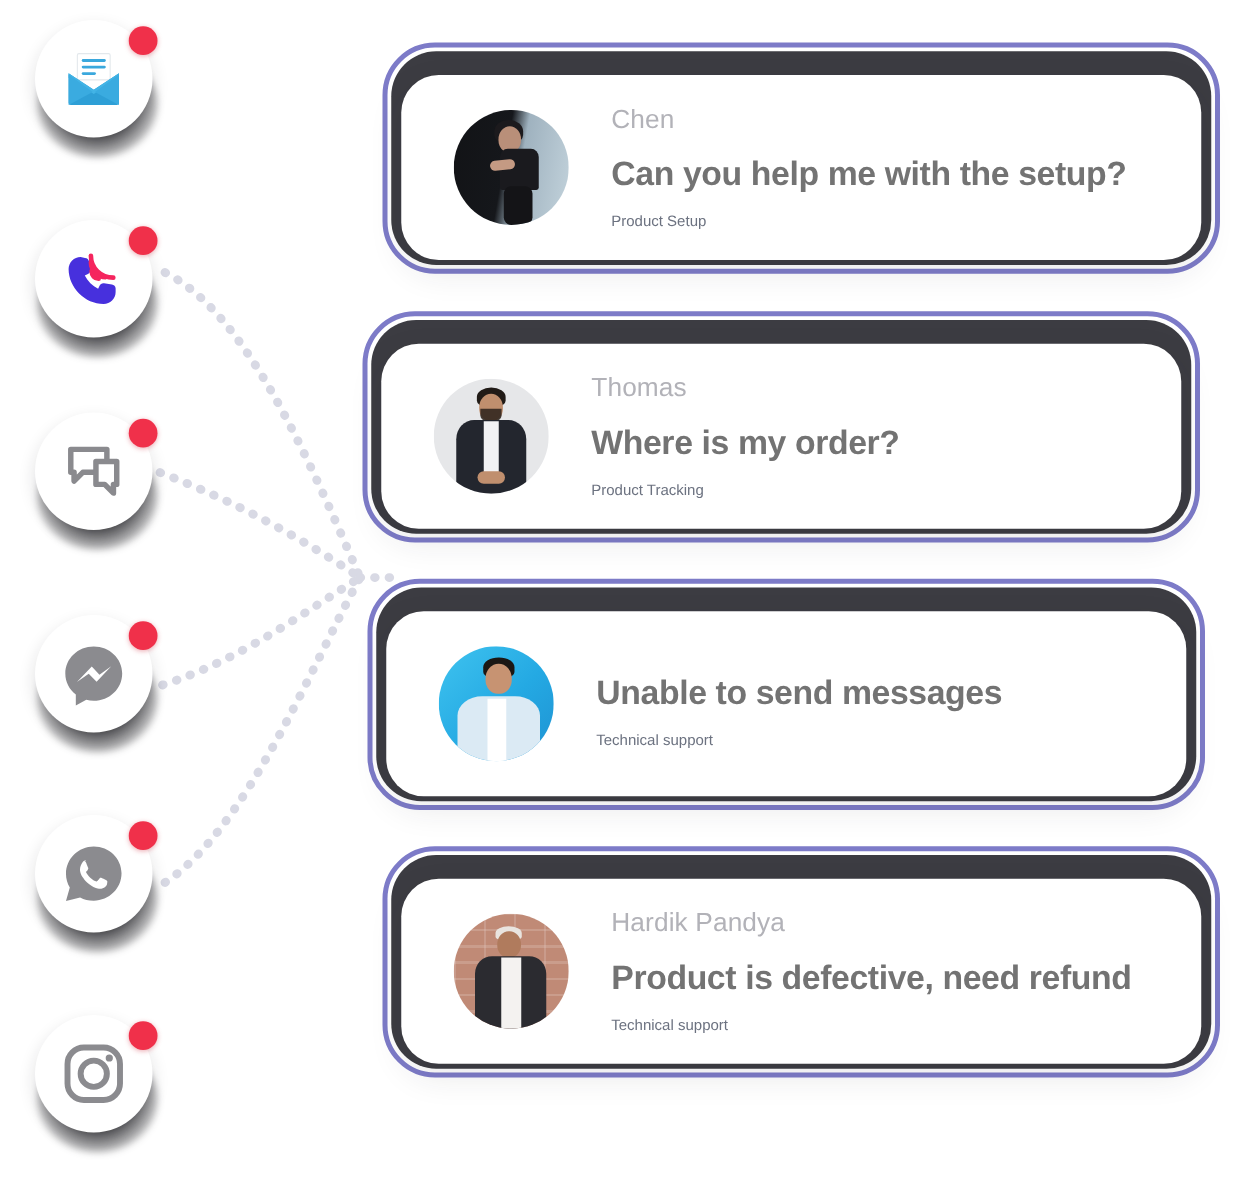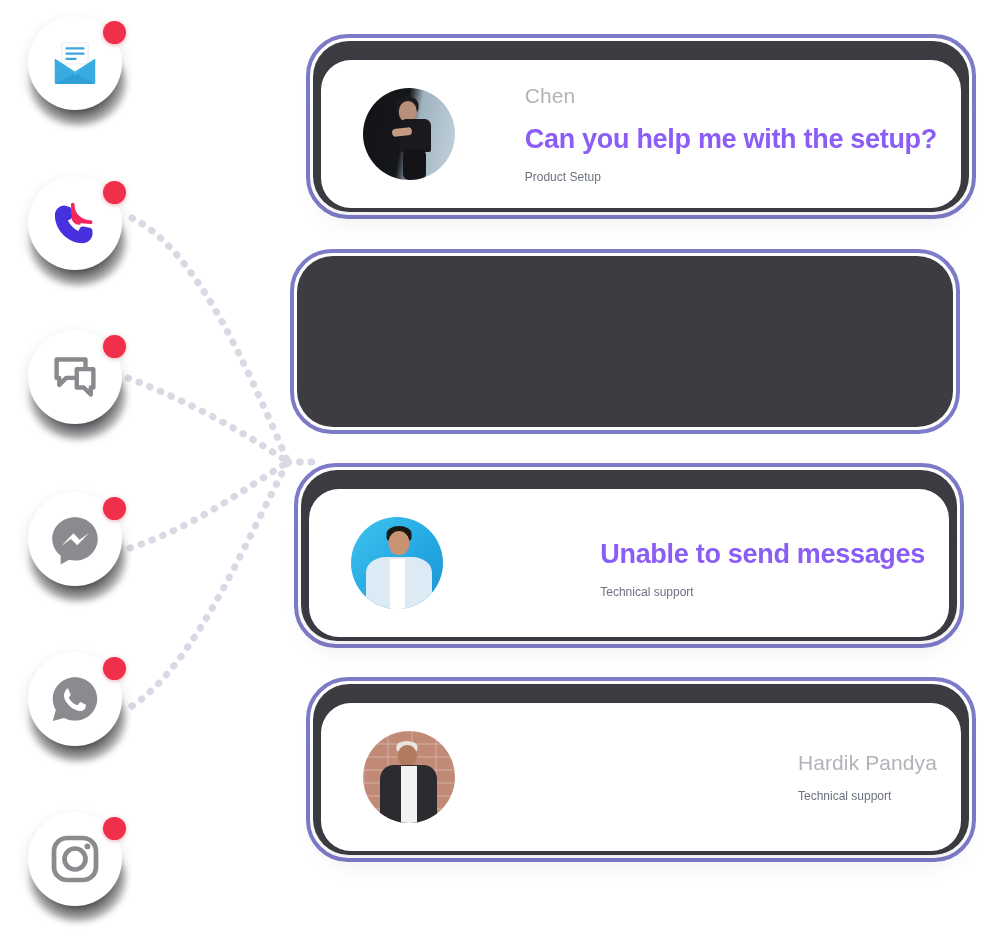--- a/index.html
+++ b/index.html
@@ -113,21 +113,20 @@
     border-radius: 36px;
     background: #3c3c42;
   }
   .card {
     position: absolute;
     background: #ffffff;
     border-radius: 30px;
     display: flex;
     align-items: center;
     box-shadow: 0 10px 26px rgba(40,40,50,0.10);
-    justify-content: space-between;
   }
   .card-avatar {
     width: 92px;
     height: 92px;
     min-width: 92px;
     border-radius: 50%;
     overflow: hidden;
     position: relative;
     margin-left: 42px;
   }
@@ -140,21 +139,21 @@
   }
   .card-name {
     font-size: 21px;
     color: #b2b2b8;
     font-weight: 400;
     letter-spacing: .1px;
     line-height: 1.3;
   }
   .card-title {
     font-size: 27px;
-    color: #8b5cf6;
+    color: #737373;
     font-weight: 700;
     letter-spacing: -.3px;
     line-height: 1.35;
     margin-top: 11px;
     white-space: nowrap;
   }
   .card-tag {
     font-size: 12px;
     color: #6c7280;
     font-weight: 400;
@@ -342,20 +341,38 @@
           <div class="card-name">Chen</div>
           <div class="card-title">Can you help me with the setup?</div>
           <div class="card-tag">Product Setup</div>
         </div>
       </div>
     </div>
 
     <div class="card-wrap" style="left:290px; top:249px; width:670px; height:185px;">
       <div class="card-outline"></div>
       <div class="card-plate"></div>
+      <div class="card" style="left:15px; top:26px; width:640px; height:148px;">
+        <div class="card-avatar">
+          <div class="av-scene">
+            <div class="av2-bg"></div>
+            <div class="av2-hair"></div>
+            <div class="av2-head"></div>
+            <div class="av2-beard"></div>
+            <div class="av2-jacket"></div>
+            <div class="av2-shirt"></div>
+            <div class="av2-hands"></div>
+          </div>
+        </div>
+        <div class="card-body">
+          <div class="card-name">Thomas</div>
+          <div class="card-title">Where is my order?</div>
+          <div class="card-tag">Product Tracking</div>
+        </div>
+      </div>
     </div>
 
     <div class="card-wrap" style="left:294px; top:463px; width:670px; height:185px;">
       <div class="card-outline"></div>
       <div class="card-plate"></div>
       <div class="card" style="left:15px; top:26px; width:640px; height:148px;">
         <div class="card-avatar">
           <div class="av-scene">
             <div class="av3-bg"></div>
             <div class="av3-hair"></div>
@@ -380,19 +397,20 @@
             <div class="av4-bg"></div>
             <div class="av4-bricks"></div>
             <div class="av4-hair"></div>
             <div class="av4-head"></div>
             <div class="av4-jacket"></div>
             <div class="av4-tee"></div>
           </div>
         </div>
         <div class="card-body">
           <div class="card-name">Hardik Pandya</div>
+          <div class="card-title">Product is defective, need refund</div>
           <div class="card-tag">Technical support</div>
         </div>
       </div>
     </div>
 
   </div>
 </div>
 
 </body></html>

